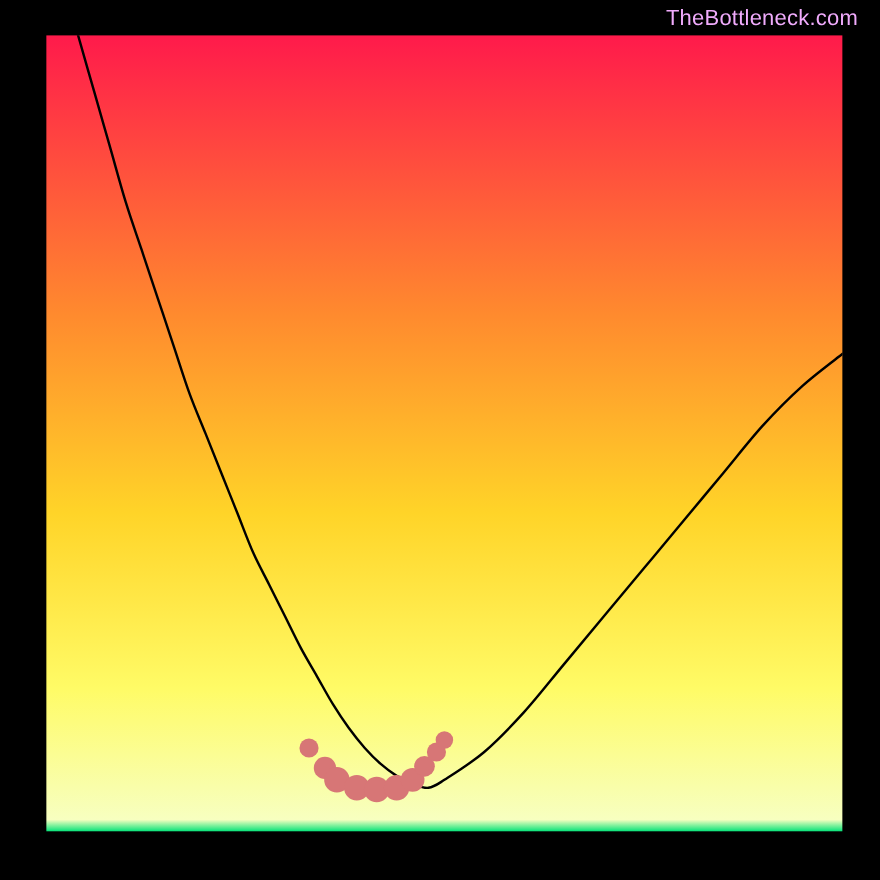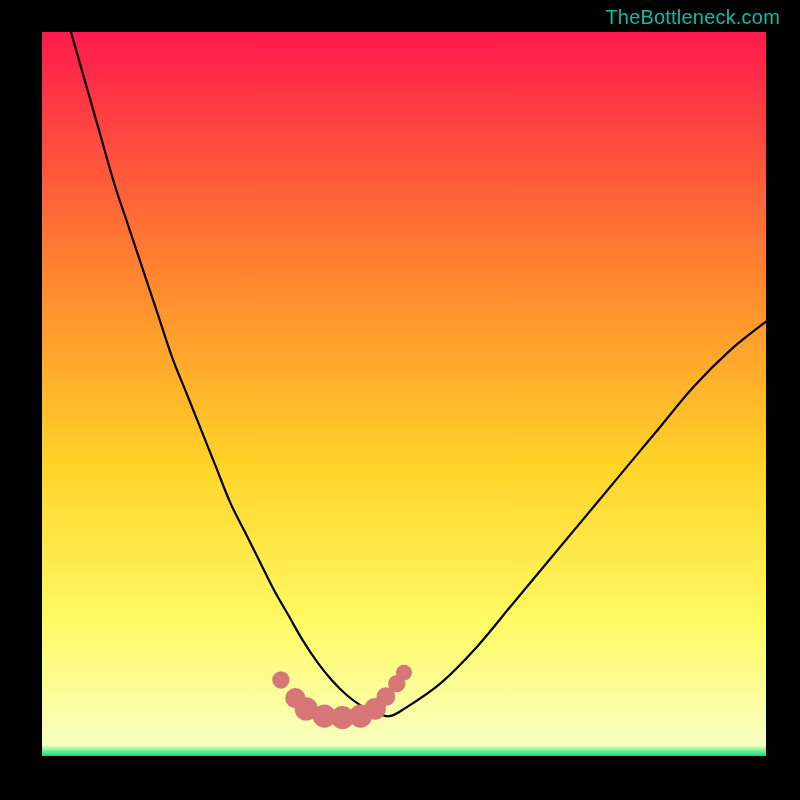--- a/index.html
+++ b/index.html
@@ -29,21 +29,21 @@
     inset: 0;
   }
   .curve {
     position: absolute;
     inset: 0;
   }
   .watermark {
     position: absolute;
     top: 6px;
     right: 20px;
-    color: #14b8a6;
+    color: #f0abfc;
     font-size: 20px;
     letter-spacing: 0.2px;
     font-weight: 500;
   }
 </style>
 </head>
 <body>
 
 <div class="stage">
   <div class="watermark">TheBottleneck.com</div>

